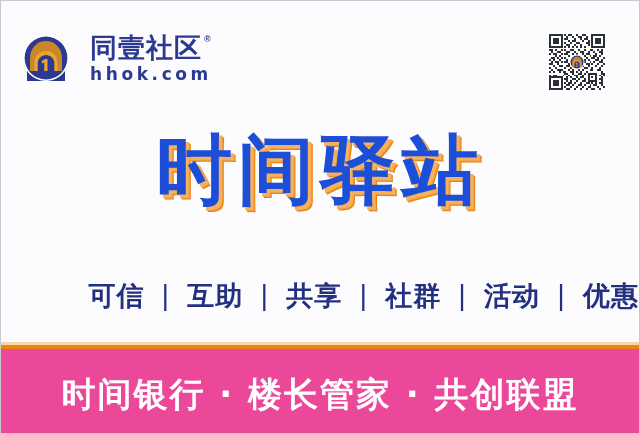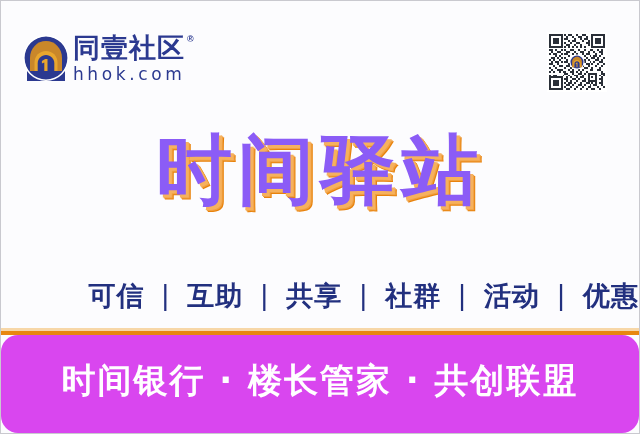--- a/index.html
+++ b/index.html
@@ -21,21 +21,21 @@
     border: 1px solid #c9c9cf;
   }
 
   
   .logo-block {
     position: absolute;
     left: 22px;
     top: 33px;
     display: flex;
     align-items: center;
-    gap: 4px;
+    gap: 21px;
   }
   .logo-mark {
     width: 46px;
     height: 46px;
     position: relative;
     flex: 0 0 auto;
   }
   .logo-wordmark {
     display: flex;
     flex-direction: column;
@@ -58,21 +58,21 @@
     font-size: 9px;
     color: #2b3990;
     line-height: 1;
     margin-left: 2px;
     margin-top: 1px;
     font-weight: 700;
   }
   .brand-url {
     font-family: "DejaVu Sans", "Liberation Sans", sans-serif;
     font-size: 17px;
-    font-weight: 400;
+    font-weight: 700;
     color: #2b3990;
     letter-spacing: 3.6px;
     margin-top: 4px;
   }
 
   
   .qr-wrap {
     position: absolute;
     left: 546px;
     top: 31px;
@@ -102,21 +102,21 @@
   .headline {
     position: absolute;
     left: 0;
     right: 0;
     top: 131px;
     text-align: center;
     font-family: "DejaVu Sans", "Liberation Sans", sans-serif;
     font-size: 76px;
     font-weight: 700;
     line-height: 1;
-    color: #8b5cf6;
+    color: #1d4ed8;
     letter-spacing: 6px;
     text-shadow:
        3px 3px 0 #f6b15e,
        4px 4px 0 #f0a040,
        5px 5px 0 #e8820c;
     white-space: nowrap;
   }
 
   
   .tagline {
@@ -140,23 +140,22 @@
     position: relative;
     top: -1px;
   }
 
   
   .banner {
     position: absolute;
     left: 0;
     right: 0;
     bottom: 0;
-    height: 98px;
-    background: #d946ef;
-    border-radius: 17px;
+    height: 84px;
+    background: #ec4899;
   }
   .banner-rule-light {
     position: absolute;
     left: 0;
     right: 0;
     top: -7px;
     height: 3px;
     background: #f7d7a8;
   }
   .banner-rule-orange {

